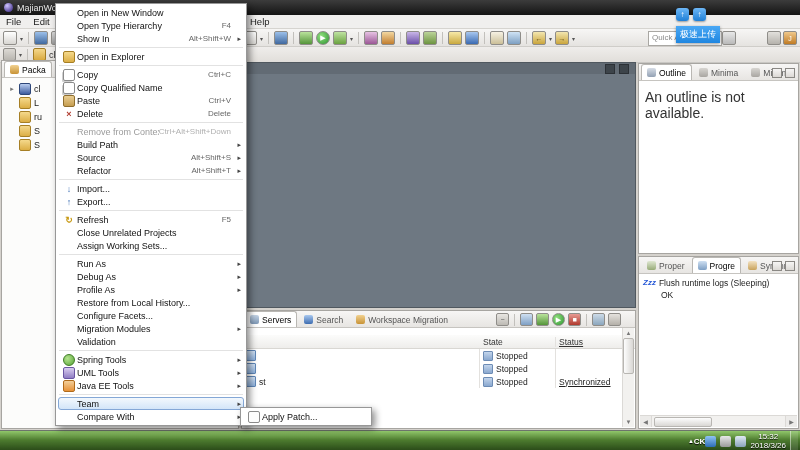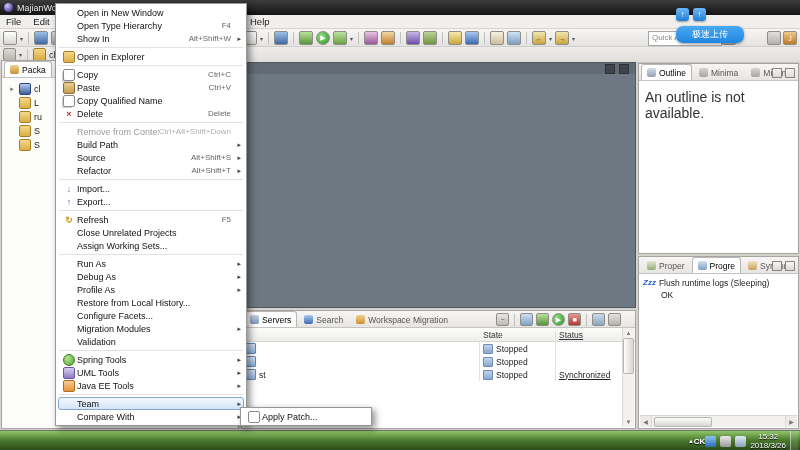--- a/index.html
+++ b/index.html
@@ -74,21 +74,21 @@
   .tw-arrow{width:8px;font-size:7px;color:#777;text-align:center;}
   .tree-chip{width:10px;height:10px;border-radius:2px;}
   .tic2-project{background:linear-gradient(#b9cdf0,#3d5c9e);border:1px solid #2d4679;}
   .tic2-folder{background:linear-gradient(#f5d98c,#dcae45);border:1px solid #a67f25;}
   #editor{left:241px;top:62px;width:395px;height:246px;background:#6e7882;border:1px solid #50585f;}
   .editor-top{height:11px;background:rgba(0,0,0,.10);display:flex;justify-content:flex-end;align-items:center;gap:4px;padding-right:6px;}
   .ed-btn{width:8px;height:8px;border:1px solid #2c3136;background:#3d444a;}
   #servers-panel{left:241px;top:310px;width:395px;height:119px;}
   .srv-tools{position:absolute;right:14px;top:2px;display:flex;gap:3px;align-items:center;}
   .srv-tools .tb-chip{width:11px;height:11px;}
-  .srv-header{display:flex;height:13px;background:linear-gradient(#fcfcfb,#eeedeb);border-bottom:1px solid #d9d7d3;font-size:8.5px;color:#333;align-items:center;}
+  .srv-header{display:flex;height:13px;background:linear-gradient(#fcfcfb,#eeedeb);border-bottom:1px solid #d9d7d3;font-size:8.5px;color:#333;align-items:center;margin-top:7px;}
   .cell{display:flex;align-items:center;overflow:hidden;white-space:nowrap;}
   .col-name{width:238px;border-right:1px solid #e3e1de;padding-left:3px;box-sizing:border-box;}
   .col-state{width:76px;border-right:1px solid #e3e1de;padding-left:3px;box-sizing:border-box;}
   .col-status{flex:1;padding-left:3px;text-decoration:underline;}
   .srv-row{display:flex;height:13px;font-size:8.5px;color:#222;}
   .srv-ic{width:9px;height:9px;background:linear-gradient(#d2e2f5,#8fb2dd);border:1px solid #5f87b8;margin-right:3px;border-radius:1px;}
   .state-ic{width:8px;height:8px;background:linear-gradient(#c3d5ec,#8aa8cf);border:1px solid #6d8cb5;margin-right:3px;border-radius:1px;}
   .vscroll{position:absolute;right:1px;top:17px;bottom:1px;width:11px;background:#f2f1ef;border-left:1px solid #dbd9d6;display:flex;flex-direction:column;align-items:center;font-size:6px;color:#777;}
   .vs-btn{height:10px;display:flex;align-items:center;}
   .vs-thumb{width:9px;flex:0 0 34px;background:linear-gradient(90deg,#fdfdfd,#d9d7d4);border:1px solid #b8b6b2;border-radius:2px;}
@@ -123,21 +123,21 @@
   .mic-spring{background:radial-gradient(circle at 35% 35%,#b4e48e,#57a337);border-radius:50%;border:1px solid #3f7d26;}
   .mic-uml{background:linear-gradient(#d9cdf0,#8e7cc3);border:1px solid #6a56a3;}
   .mic-jee{background:linear-gradient(#f3cf9a,#e69138);border:1px solid #b06a1a;}
   .mic-patch{border:1px solid #8b8b8b;background:#fdfdfd;}
   .mic-share{background:linear-gradient(#f5d98c,#dcae45);border:1px solid #a67f25;}
   #team-submenu{position:absolute;left:240px;top:407px;width:130px;background:#fff;border:1px solid #979797;box-shadow:3px 3px 7px rgba(0,0,0,.45);padding:2px 0;z-index:51;}
   
   #overlay{position:absolute;left:676px;top:8px;z-index:60;}
   .ov-icons{display:flex;gap:4px;margin-bottom:2px;}
   .ov-chip{width:13px;height:13px;border-radius:3px;background:linear-gradient(#6db7f7,#1f7fd6);color:#fff;font-size:8px;display:flex;align-items:center;justify-content:center;box-shadow:0 1px 2px rgba(0,0,0,.35);}
-  .ov-badge{display:inline-block;padding:2px 16px;background:linear-gradient(#4aa8f5,#1f86e0);color:#fff;font-size:9px;border-radius:7px;box-shadow:0 1px 3px rgba(0,0,0,.4);}
+  .ov-badge{display:inline-block;padding:2px 4px;background:linear-gradient(#4aa8f5,#1f86e0);color:#fff;font-size:9px;border-radius:0;box-shadow:0 1px 3px rgba(0,0,0,.4);}
   
   #taskbar{position:absolute;left:0;top:430px;width:800px;height:20px;z-index:30;
     background:linear-gradient(180deg,rgba(200,225,185,.40),rgba(50,75,40,.55) 45%,rgba(12,28,10,.72));
     border-top:1px solid rgba(255,255,255,.35);}
   .tray{position:absolute;right:0;top:0;height:100%;display:flex;align-items:center;gap:0;padding-right:2px;color:#fff;}
   .tray-expand{font-size:6px;text-shadow:0 1px 1px #000;}
   .tray-lang{font-size:8px;font-weight:bold;text-shadow:0 1px 1px #000;}
   .tray-chip{width:11px;height:11px;border-radius:2px;display:inline-block;}
   .ic-ime{background:linear-gradient(#8fc3f5,#2d6db5);}
   .ic-volume{background:linear-gradient(#e8e8e8,#9a9a9a);}
@@ -420,32 +420,32 @@
       <div class="menu-item">
         <span class="mi-gutter">
           <span class="mi-chip mic-copy"></span>
         </span>
         <span class="mi-label">Copy</span>
         <span class="mi-short">Ctrl+C</span>
         <span class="mi-arrow"></span>
       </div>
       <div class="menu-item">
         <span class="mi-gutter">
+          <span class="mi-chip mic-copy"></span>
+        </span>
+        <span class="mi-label">Copy Qualified Name</span>
+        <span class="mi-short"></span>
+        <span class="mi-arrow"></span>
+      </div>
+      <div class="menu-item">
+        <span class="mi-gutter">
           <span class="mi-chip mic-paste"></span>
         </span>
         <span class="mi-label">Paste</span>
         <span class="mi-short">Ctrl+V</span>
-        <span class="mi-arrow"></span>
-      </div>
-      <div class="menu-item">
-        <span class="mi-gutter">
-          <span class="mi-chip mic-copy"></span>
-        </span>
-        <span class="mi-label">Copy Qualified Name</span>
-        <span class="mi-short"></span>
         <span class="mi-arrow"></span>
       </div>
       <div class="menu-item">
         <span class="mi-gutter">
           <span class="mi-chip mic-delete">×</span>
         </span>
         <span class="mi-label">Delete</span>
         <span class="mi-short">Delete</span>
         <span class="mi-arrow"></span>
       </div>

